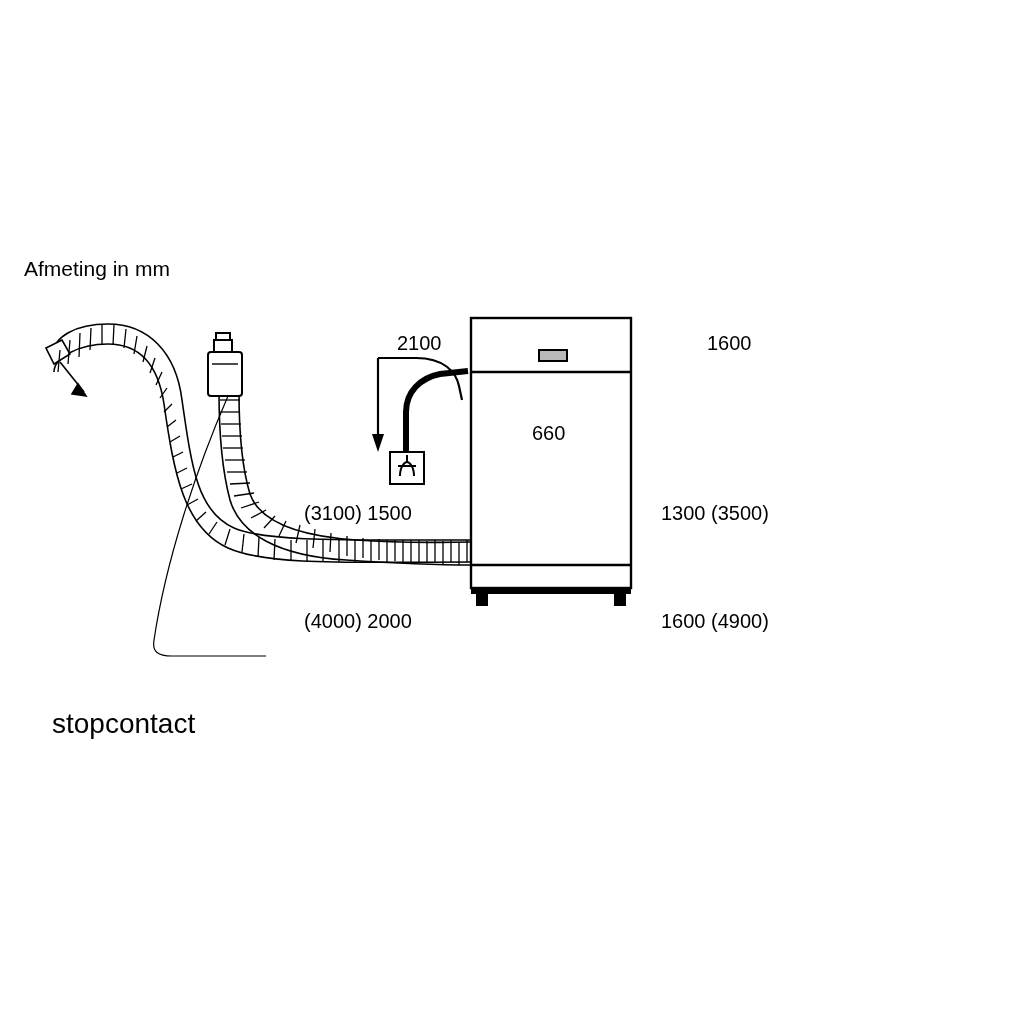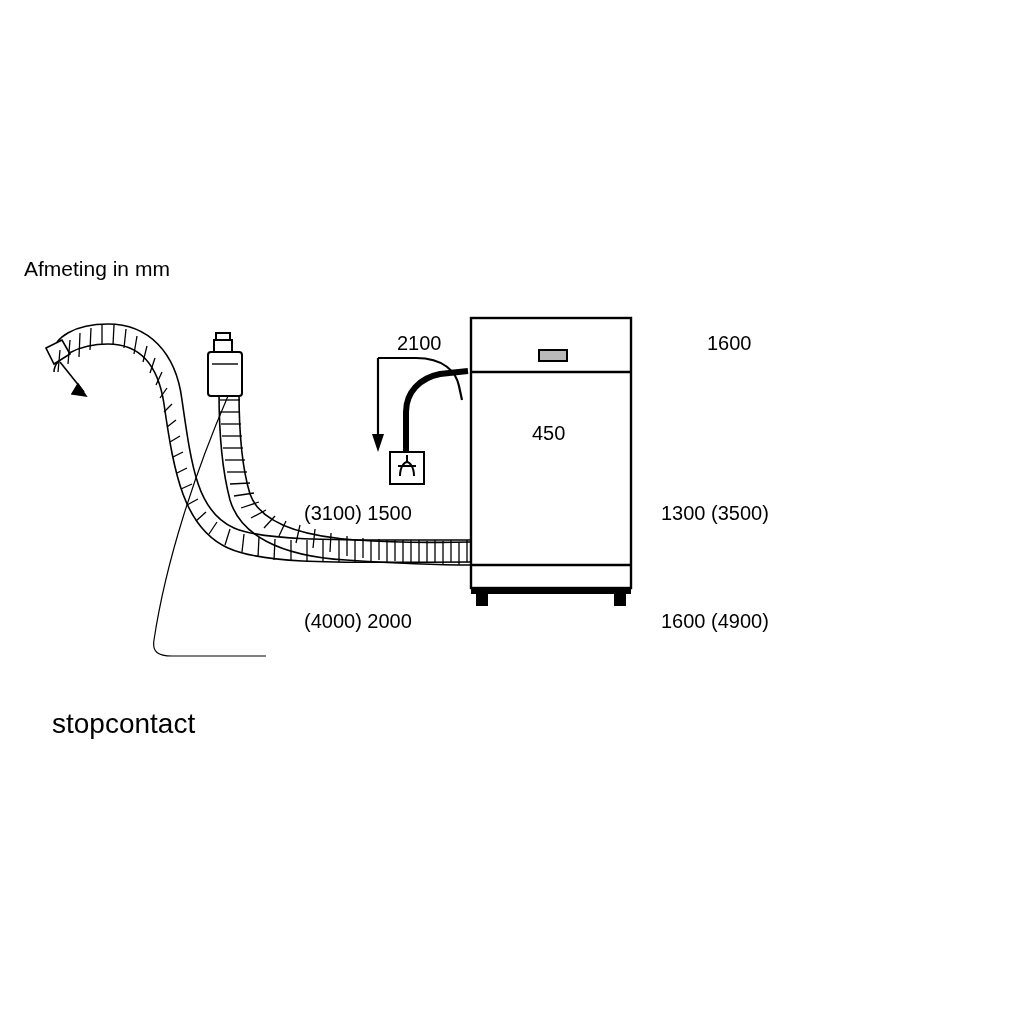--- a/index.html
+++ b/index.html
@@ -250,21 +250,21 @@
       <line x1="19" y1="712" x2="19" y2="704">
       <line x1="8" y1="717" x2="30" y2="717">
     </line></line></path></g>
   
 
   
   <div class="txt dim" style="left:381px; top:332px;">2100</div>
 
   <div class="txt dim" style="left:645px; top:332px;margin-left:46px;">1600</div>
 
-  <div class="txt dim" style="left:516px; top:422px;">450</div>
+  <div class="txt dim" style="left:516px; top:422px;">660</div>
 
   <div class="txt dim" style="left:288px; top:502px;">(3100) 1500</div>
 
   <div class="txt dim" style="left:645px; top:502px;">1300 (3500)</div>
 
   <div class="txt dim" style="left:288px; top:610px;">(4000) 2000</div>
 
   <div class="txt dim" style="left:645px; top:610px;">1600 (4900)</div>
 
   <div class="txt legend" style="left:36px; top:708px;">stopcontact</div>

